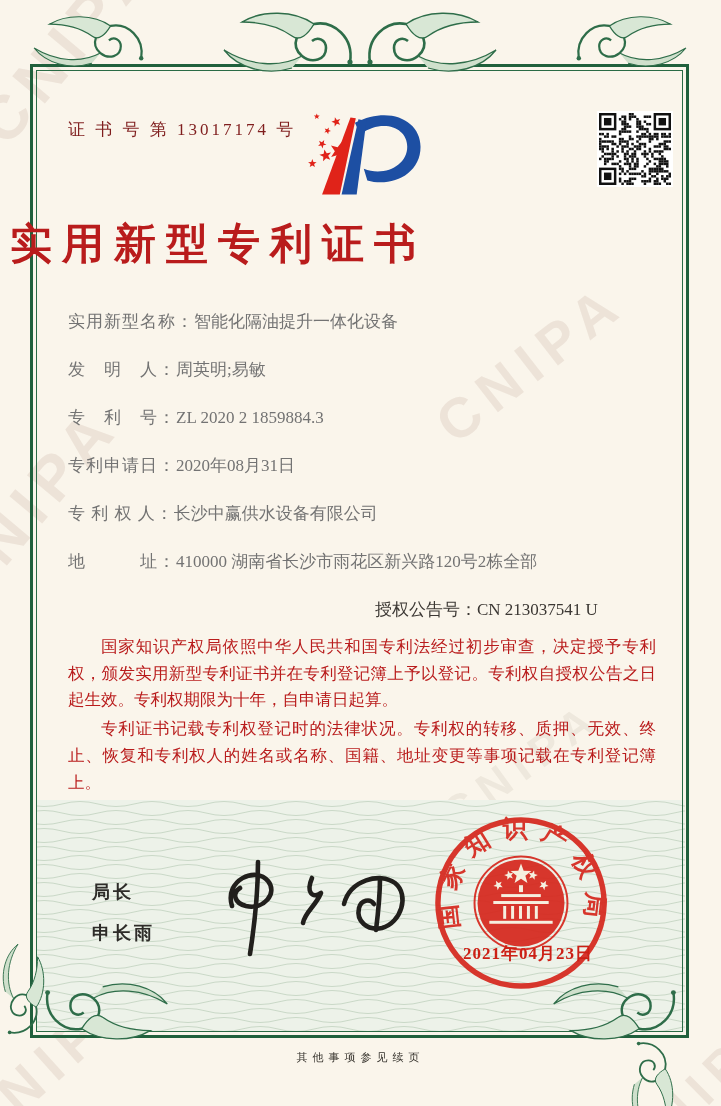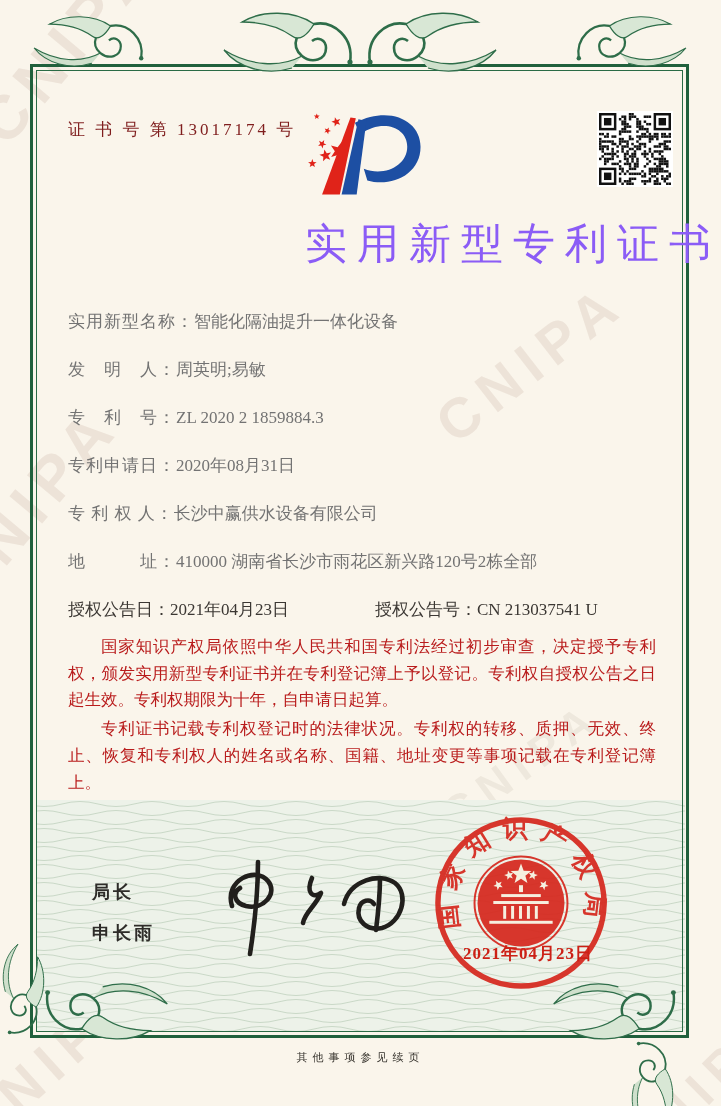--- a/index.html
+++ b/index.html
@@ -18,22 +18,22 @@
   
   .band{position:absolute;left:36px;top:800px;width:649px;height:232px;background:#edf2e9;overflow:hidden;}
   .band svg{display:block;}
 
   .decor{position:absolute;left:0;top:0;width:721px;height:1106px;pointer-events:none;}
 
   .certno{position:absolute;left:68px;top:118px;font-size:17px;color:#7f1d1d;letter-spacing:3px;}
   .logo{position:absolute;left:293px;top:105px;width:138px;height:102px;}
   .qr{position:absolute;left:597px;top:111px;width:72px;height:72px;background:#fff;padding:2px;}
 
-  .title{position:absolute;left:0;right:0;top:216px;text-align:right;font-size:42px;font-weight:400;
-         color:#8b5cf6;letter-spacing:10px;text-indent:10px;}
+  .title{position:absolute;left:0;right:0;top:216px;text-align:left;font-size:42px;font-weight:700;
+         color:#b91c1c;letter-spacing:10px;text-indent:10px;}
 
   .fields{position:absolute;left:68px;top:310px;width:590px;display:flex;flex-direction:column;gap:26px;}
   .row{font-size:17px;color:#737373;height:22px;white-space:nowrap;}
   .row .lab{letter-spacing:1px;}
   .grant{position:absolute;left:68px;top:598px;width:600px;font-size:17px;color:#3b3733;white-space:nowrap;}
   .grant .cell2{position:absolute;left:307px;top:0;}
 
   .body-text{position:absolute;left:68px;top:634px;width:588px;font-size:16.5px;line-height:1.62;
              color:#b91c1c;text-align:justify;}
   .body-text p{margin:0 0 2px 0;text-indent:2em;}
@@ -459,21 +459,20 @@
     </div>
     <div class="row">
       <span class="lab">专 利 权 人：</span><span>长沙中赢供水设备有限公司</span>
     </div>
     <div class="row">
       <span class="lab">地　　　址：</span><span>410000 湖南省长沙市雨花区新兴路120号2栋全部</span>
     </div>
   </div>
 
   <div class="grant">
-    <span><span class="lab">授权公告日：</span><span>2021年04月23日</span></span>
     <span class="cell2"><span class="lab">授权公告号：</span><span>CN 213037541 U</span></span>
   </div>
 
   <div class="body-text">
     <p>国家知识产权局依照中华人民共和国专利法经过初步审查，决定授予专利权，颁发实用新型专利证书并在专利登记簿上予以登记。专利权自授权公告之日起生效。专利权期限为十年，自申请日起算。</p>
     <p>专利证书记载专利权登记时的法律状况。专利权的转移、质押、无效、终止、恢复和专利权人的姓名或名称、国籍、地址变更等事项记载在专利登记簿上。</p>
   </div>
 
   <div class="sig-block">
     <div>局长</div>

